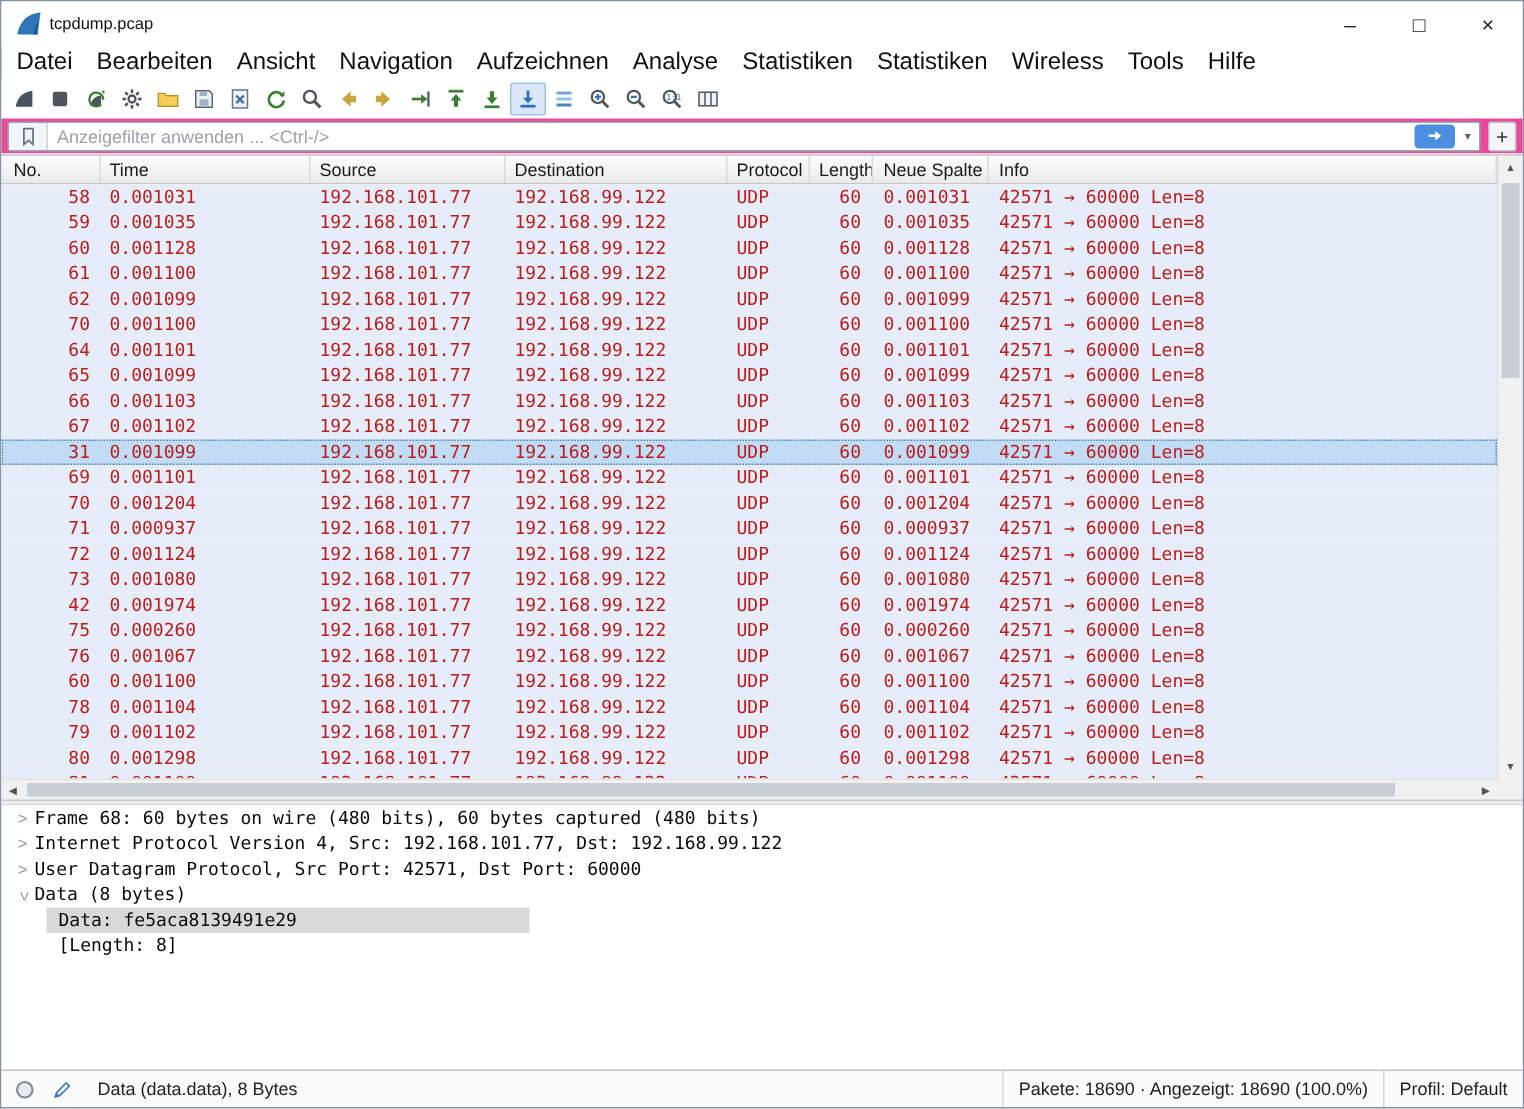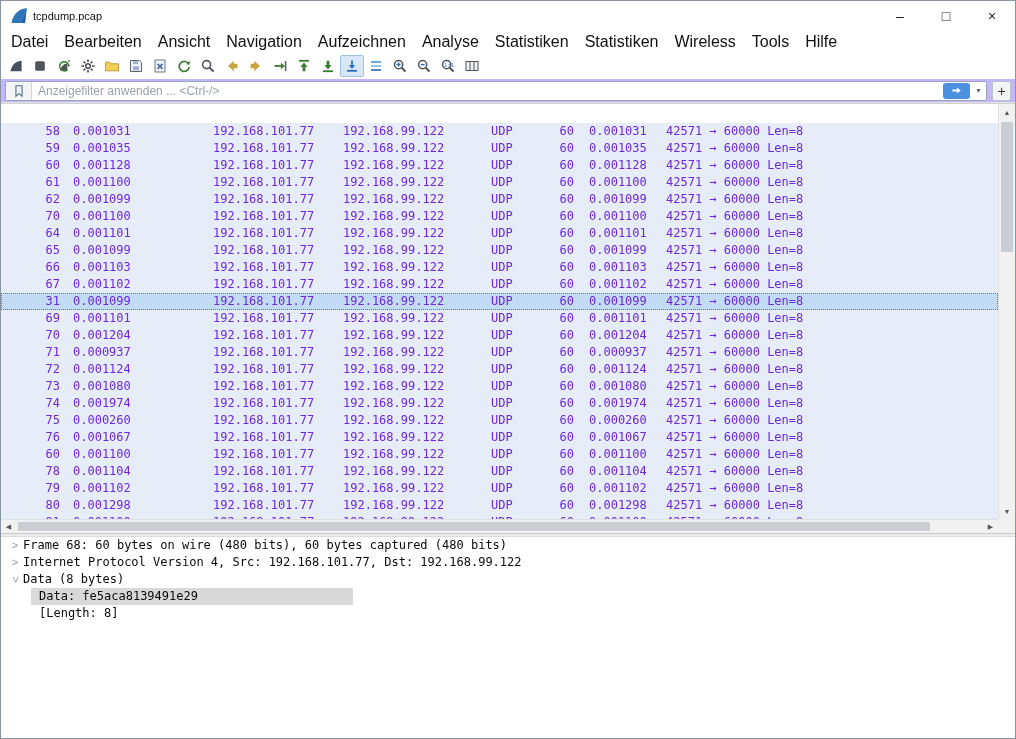--- a/index.html
+++ b/index.html
@@ -18,37 +18,37 @@
 .menubar{position:absolute;top:30px;left:2px;right:0;height:22px;display:flex;align-items:center;background:#fff;font-size:16px}
 .menu-item{padding:3px 8px;color:#111}
 
 
 .toolbar{position:absolute;top:52px;left:0;right:0;height:26px;background:#fff;display:flex;align-items:center;padding-left:3px}
 .tb-btn{width:24px;height:22px;display:flex;align-items:center;justify-content:center;border-radius:2px;border:1px solid transparent}
 .tb-btn svg{width:16px;height:16px;display:block}
 .tb-btn.active{background:#d9e7f8;border:1px solid #9cc3ec}
 
 
-.filterbar{position:absolute;top:78px;left:0;right:0;height:24px;background:#c4b5fd;display:flex;align-items:center;padding:0 4px;border-bottom:1px solid #e3e3e3}
+.filterbar{position:absolute;top:78px;left:0;right:0;height:24px;background:#ec4899;display:flex;align-items:center;padding:0 4px;border-bottom:1px solid #e3e3e3}
 .filter-field{flex:1;height:20px;border:1px solid #93a6ba;background:#fff;display:flex;align-items:center;border-radius:2px;overflow:hidden}
 .bm-btn{width:26px;height:100%;border-right:1px solid #ccd5de;background:#f3f5f7;display:flex;align-items:center;justify-content:center}
 .bm-btn svg{width:14px;height:14px}
 .filter-input{flex:1;border:none;outline:none;font-size:12px;padding:0 6px;color:#222;font-family:"Liberation Sans",sans-serif;background:transparent}
 .filter-input::placeholder{color:#9aa2ac}
 .apply-btn{width:27px;height:16px;background:#4a8fe0;border-radius:3px;margin-right:1px;display:flex;align-items:center;justify-content:center}
 .apply-btn svg{width:13px;height:13px}
 .hist-btn{width:15px;height:100%;display:flex;align-items:center;justify-content:center;color:#5a6470;font-size:8px}
 .add-btn{width:19px;height:20px;margin-left:5px;border:1px solid #b7c2cd;border-radius:2px;background:#f3f5f7;display:flex;align-items:center;justify-content:center;font-size:14px;color:#333;line-height:1}
 
 
 .packet-area{position:absolute;top:102px;left:0;right:0;height:430px;border-top:1px solid #d2d2d2}
 .plist-header{position:absolute;top:0;left:0;right:17px;height:19px;display:flex;background:linear-gradient(#fdfdfd,#eaeaea);border-bottom:1px solid #c6c6c6;font-size:12px;color:#1a1a1a}
 .hcell{padding:2px 0 0 6px;border-right:1px solid #d9d9d9;overflow:hidden;white-space:nowrap;text-align:left}
 .plist-rows{position:absolute;top:19px;left:0;right:17px;bottom:14px;overflow:hidden;background:#fff;font-family:"DejaVu Sans Mono",monospace;font-size:12px}
-.prow{display:flex;height:17px;line-height:17px;background:#e6edf9;color:#6d28d9;white-space:nowrap}
+.prow{display:flex;height:17px;line-height:17px;background:#e6edf9;color:#b91c1c;white-space:nowrap}
 .prow.sel{background:#c3dcf5;outline:1px dotted #4080c0;outline-offset:-1px}
 .pcell{overflow:hidden}
 .c-no{width:66px;text-align:right;padding-right:7px;flex:none}
 .c-time{width:140px;padding-left:6px;flex:none}
 .c-src{width:130px;padding-left:6px;flex:none}
 .c-dst{width:148px;padding-left:6px;flex:none}
 .c-proto{width:55px;padding-left:6px;flex:none}
 .c-len{width:42px;text-align:right;padding-right:8px;flex:none}
 .c-neu{width:77px;padding-left:7px;flex:none}
 .c-info{flex:1;padding-left:7px}
@@ -307,20 +307,30 @@
             <path d="M3 8h7" stroke="#fff" stroke-width="2.2"></path>
             <path d="M8.5 4.2L13.3 8l-4.8 3.8z" fill="#fff"></path>
           </svg>
       </div>
       <div class="hist-btn">▾</div>
     </div>
     <div class="add-btn">+</div>
   </div>
 
   <div class="packet-area">
+    <div class="plist-header">
+        <div class="hcell c-no">No.</div>
+        <div class="hcell c-time">Time</div>
+        <div class="hcell c-src">Source</div>
+        <div class="hcell c-dst">Destination</div>
+        <div class="hcell c-proto">Protocol</div>
+        <div class="hcell c-len">Length</div>
+        <div class="hcell c-neu">Neue Spalte</div>
+        <div class="hcell c-info">Info</div>
+      </div>
     <div class="plist-rows">
         <div class="prow">
           <div class="pcell c-no">58</div>
           <div class="pcell c-time">0.001031</div>
           <div class="pcell c-src">192.168.101.77</div>
           <div class="pcell c-dst">192.168.99.122</div>
           <div class="pcell c-proto">UDP</div>
           <div class="pcell c-len">60</div>
           <div class="pcell c-neu">0.001031</div>
           <div class="pcell c-info">42571 → 60000 Len=8</div>
@@ -469,21 +479,21 @@
           <div class="pcell c-no">73</div>
           <div class="pcell c-time">0.001080</div>
           <div class="pcell c-src">192.168.101.77</div>
           <div class="pcell c-dst">192.168.99.122</div>
           <div class="pcell c-proto">UDP</div>
           <div class="pcell c-len">60</div>
           <div class="pcell c-neu">0.001080</div>
           <div class="pcell c-info">42571 → 60000 Len=8</div>
         </div>
         <div class="prow">
-          <div class="pcell c-no">74</div>
+          <div class="pcell c-no">42</div>
           <div class="pcell c-time">0.001974</div>
           <div class="pcell c-src">192.168.101.77</div>
           <div class="pcell c-dst">192.168.99.122</div>
           <div class="pcell c-proto">UDP</div>
           <div class="pcell c-len">60</div>
           <div class="pcell c-neu">0.001974</div>
           <div class="pcell c-info">42571 → 60000 Len=8</div>
         </div>
         <div class="prow">
           <div class="pcell c-no">75</div>
@@ -567,19 +577,38 @@
       <div class="harrow right">▶</div>
     </div>
     <div class="corner"></div>
   </div>
 
   <div class="splitter"></div>
 
   <div class="details">
       <div class="dline"><span class="chev">&gt;</span><span>Frame 68: 60 bytes on wire (480 bits), 60 bytes captured (480 bits)</span></div>
       <div class="dline"><span class="chev">&gt;</span><span>Internet Protocol Version 4, Src: 192.168.101.77, Dst: 192.168.99.122</span></div>
+      <div class="dline"><span class="chev">&gt;</span><span>User Datagram Protocol, Src Port: 42571, Dst Port: 60000</span></div>
       <div class="dline"><span class="chev exp">&gt;</span><span>Data (8 bytes)</span></div>
       <div class="dline"><span class="child-ind"></span><span class="dsel">Data: fe5aca8139491e29</span></div>
       <div class="dline"><span class="child-ind"></span><span class="dplain">[Length: 8]</span></div>
     </div>
 
+  <div class="statusbar">
+    <div class="sb-icon">
+      <svg viewBox="0 0 16 16">
+          <circle cx="8" cy="8" r="5.5" fill="#e7ebee" stroke="#7f8a94" stroke-width="1.5"></circle>
+        </svg>
+    </div>
+    <div class="sb-icon">
+      <svg viewBox="0 0 16 16">
+          <path d="M3 13.2l1-3.2 6.8-6.8 2.2 2.2-6.8 6.8z" fill="#f4f7fa" stroke="#4a7dbb" stroke-width="1.2"></path>
+          <path d="M3 13.2l1-3.2 2.2 2.2z" fill="#4a7dbb"></path>
+        </svg>
+    </div>
+    <span class="sb-left-text">Data (data.data), 8 Bytes</span>
+    <div class="sb-right">
+      <div class="sb-sect">Pakete: 18690 · Angezeigt: 18690 (100.0%)</div>
+      <div class="sb-sect">Profil: Default</div>
+    </div>
+  </div>
 
 </div>
 
 </body></html>

